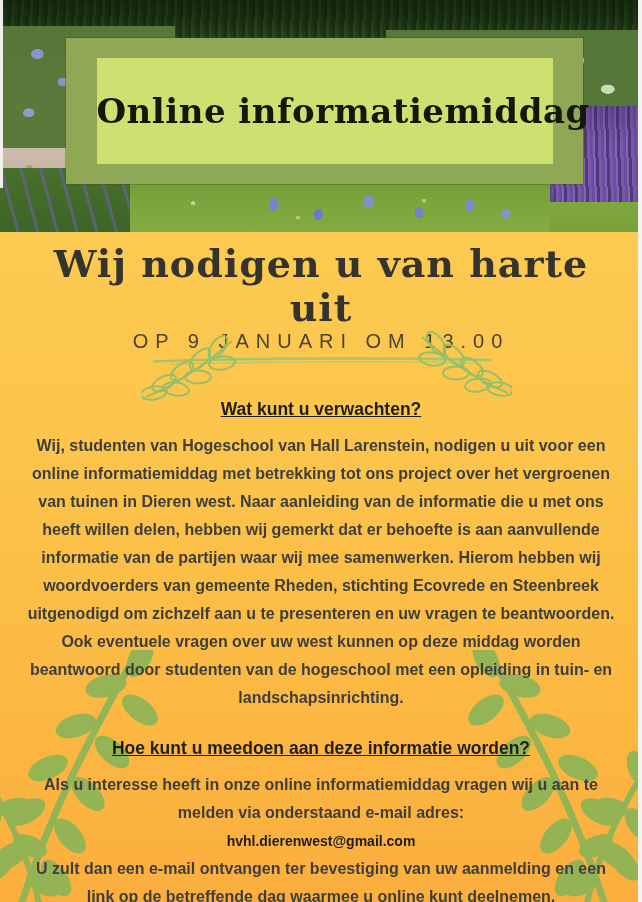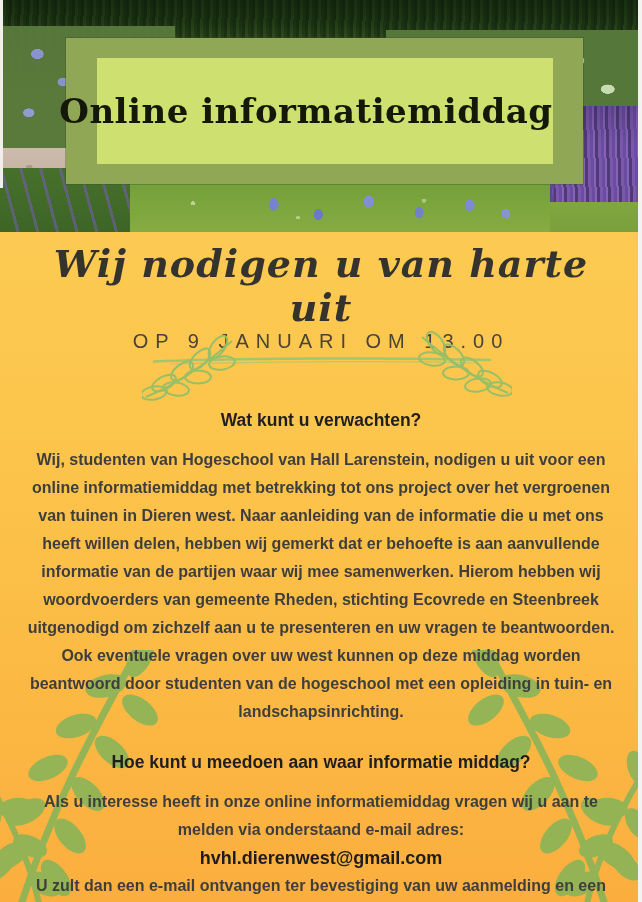--- a/index.html
+++ b/index.html
@@ -93,60 +93,60 @@
   }
 
   
   .banner-outer {
     position:absolute; top:38px; left:66px; width:517px; height:146px;
     background:#90a855; display:flex; align-items:center; justify-content:center;
     box-shadow:0 0 0 1px rgba(60,80,30,.35);
   }
   .banner-inner {
     width:456px; height:106px; background:#cde070;
-    display:flex; align-items:center; justify-content:flex-end;
+    display:flex; align-items:center; justify-content:flex-start;
   }
   .banner-title {
     font-family:"DejaVu Serif", serif; font-weight:700; font-size:34px;
     color:#131808; letter-spacing:.5px; white-space:nowrap;
   }
 
   
   .content {
     position:absolute; top:232px; left:0; width:642px; height:670px;
     background:linear-gradient(180deg,#fcca52 0%, #fcc54c 30%, #fbba44 65%, #fbae3e 100%);
     text-align:center;
   }
   .content-text { position:relative; z-index:2; padding:10px 22px 0 22px; }
 
   .script-heading {
-    font-family:"DejaVu Serif", serif; font-style:italic; font-weight:700;
+    font-family:"DejaVu Serif", serif; font-weight:700;
     font-size:38px; line-height:44px; color:#35332e; letter-spacing:1px; margin:0;
   }
   .date-line {
     font-size:20px; font-weight:400; letter-spacing:7px;
     color:#4b4336;
   }
   .divider-zone { position:relative; height:42px; }
   .ornament { position:absolute; z-index:1; }
   .ornament.left  { left:120px; top:-22px; }
   .ornament.right { right:108px; top:-26px; transform:scaleX(-1); }
   .divider-line { position:absolute; left:130px; top:2px; }
 
   .section-heading {
-    margin:15px; font-size:17.5px; font-weight:700; color:#1f1f1f;
+    margin:4px; font-size:17.5px; font-weight:700; color:#1f1f1f;text-decoration:underline;
   }
   .body-text {
     margin:12px auto 0 auto; max-width:596px;
     font-size:16px; line-height:28px; color:#3e3e3c;font-weight:bold;
   }
   .body-text.tight { margin-top:0; }
   .section2-heading { margin-top:26px; }
   .email-line {
-    margin-top:0; font-size:18px; font-weight:700; color:#1d1d1d; line-height:28px;
+    margin-top:0; font-size:14px; font-weight:700; color:#1d1d1d; line-height:28px;
   }
 
   
   .branch { position:absolute; z-index:1; opacity:.95; }
   .branch.bl { left:-18px; bottom:-10px; }
   .branch.br { right:-2px; bottom:-10px; transform:scaleX(-1); }
 
   
   .edge-right { position:absolute; top:0; right:0; bottom:0; width:4px; background:#f4f3f1; z-index:9; }
   .edge-left  { position:absolute; top:0; left:0; height:188px; width:3px; background:#f1efec; z-index:9; }
@@ -249,21 +249,21 @@
           <ellipse cx="0" cy="0" rx="13" ry="6.5" transform="translate(56,46) rotate(0)"></ellipse>
           <ellipse cx="0" cy="0" rx="13" ry="6.5" transform="translate(76,16) rotate(-54)"></ellipse>
           <ellipse cx="0" cy="0" rx="13" ry="6.5" transform="translate(80,32) rotate(-8)"></ellipse>
         </svg>
       </div>
 
       <h3 class="section-heading">Wat kunt u verwachten?</h3>
       <p class="body-text">Wij, studenten van Hogeschool van Hall Larenstein, nodigen u uit voor een online informatiemiddag met betrekking tot ons project over het vergroenen van tuinen in Dieren west. Naar aanleiding van de informatie die u met ons heeft willen delen, hebben wij gemerkt dat er behoefte is aan aanvullende informatie van de partijen waar wij mee samenwerken. Hierom hebben wij woordvoerders van gemeente Rheden, stichting Ecovrede en Steenbreek uitgenodigd om zichzelf aan u te presenteren en uw vragen te beantwoorden.</p>
       <p class="body-text tight">Ook eventuele vragen over uw west kunnen op deze middag worden beantwoord door studenten van de hogeschool met een opleiding in tuin- en landschapsinrichting.</p>
 
-      <h3 class="section-heading section2-heading">Hoe kunt u meedoen aan waar informatie middag?</h3>
+      <h3 class="section-heading section2-heading">Hoe kunt u meedoen aan deze informatie worden?</h3>
       <p class="body-text">Als u interesse heeft in onze online informatiemiddag vragen wij u aan te melden via onderstaand e-mail adres:</p>
       <div class="email-line">hvhl.dierenwest@gmail.com</div>
       <p class="body-text tight">U zult dan een e-mail ontvangen ter bevestiging van uw aanmelding en een link op de betreffende dag waarmee u online kunt deelnemen.</p>
 
     </div>
   </div>
 
   <div class="edge-right"></div>
   <div class="edge-left"></div>
 </div>

